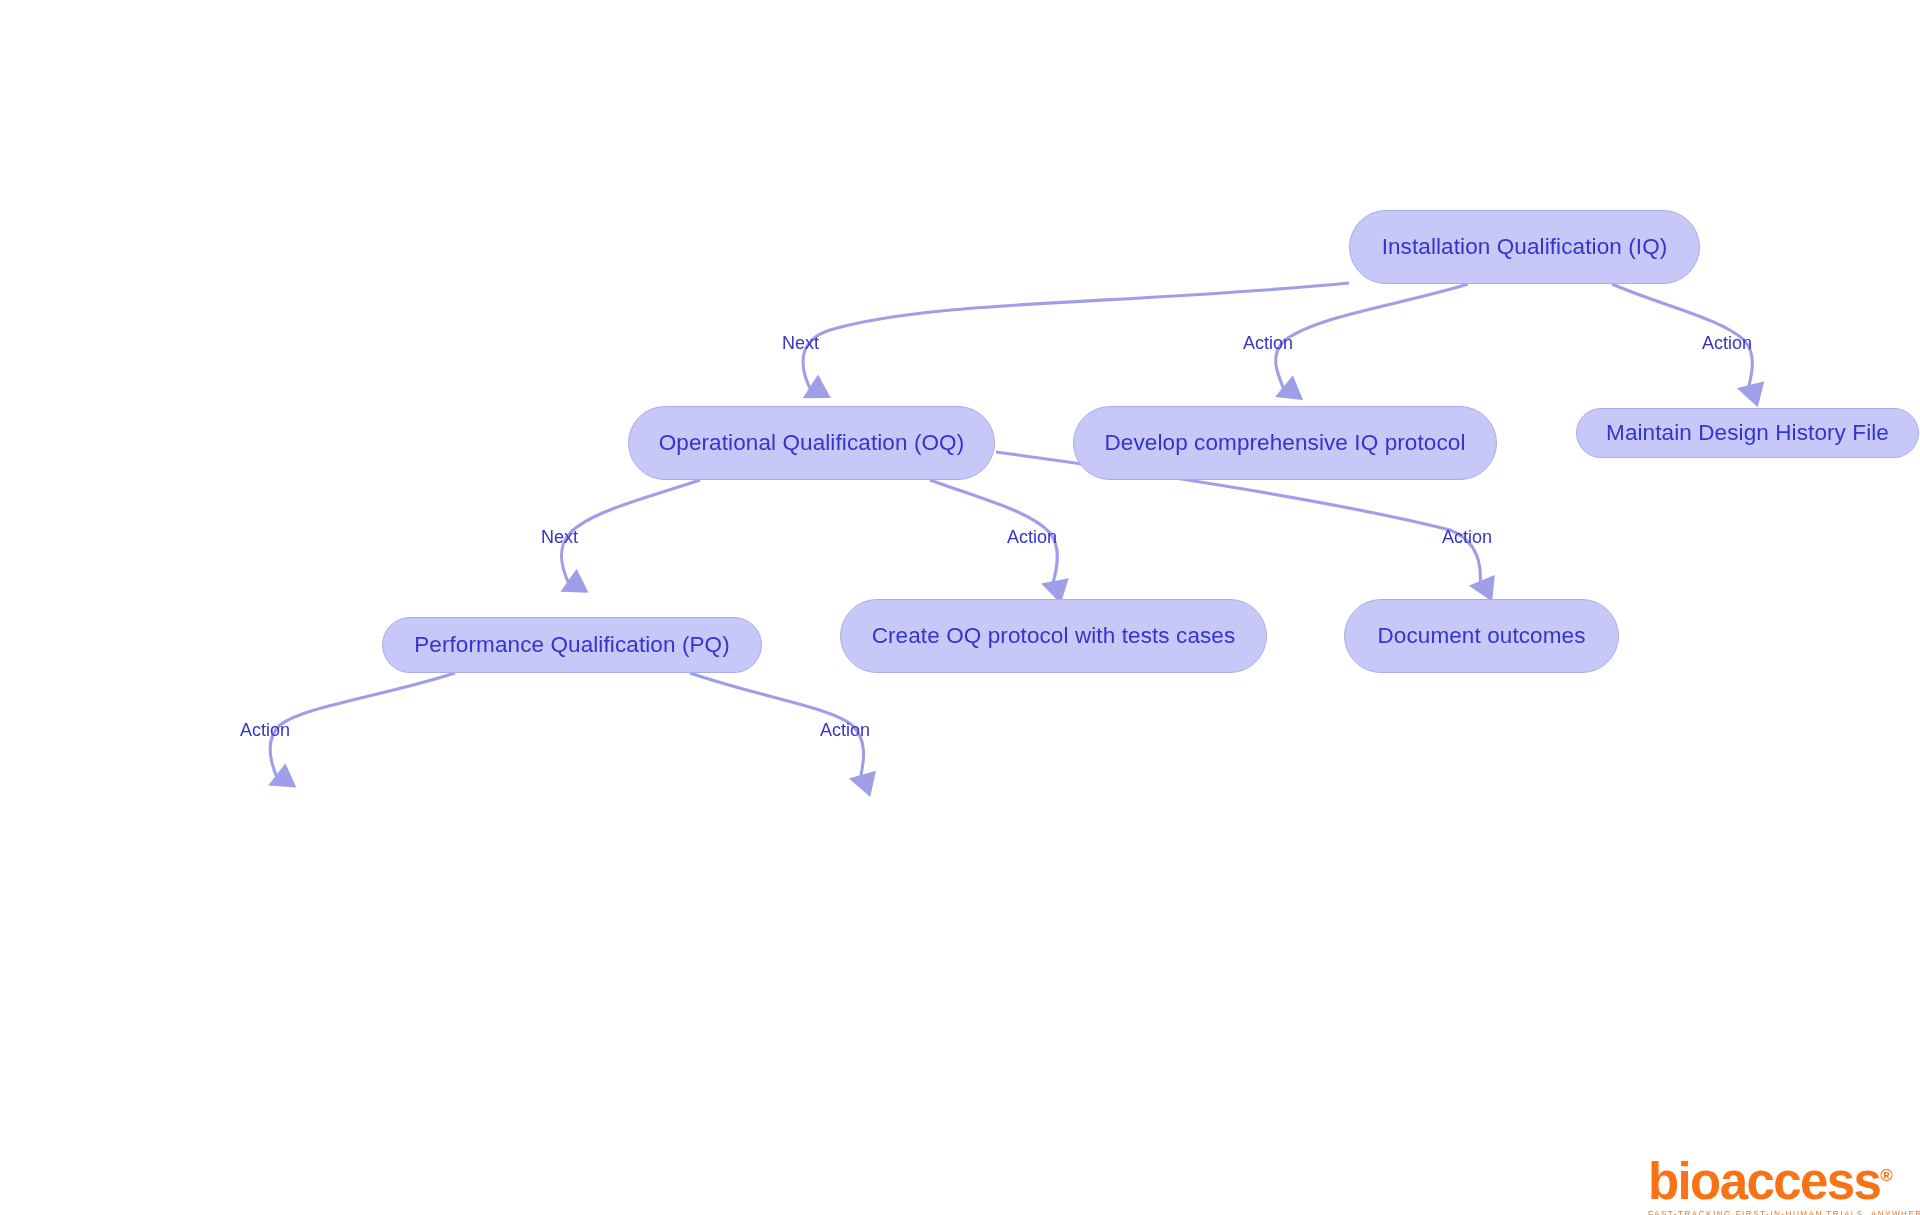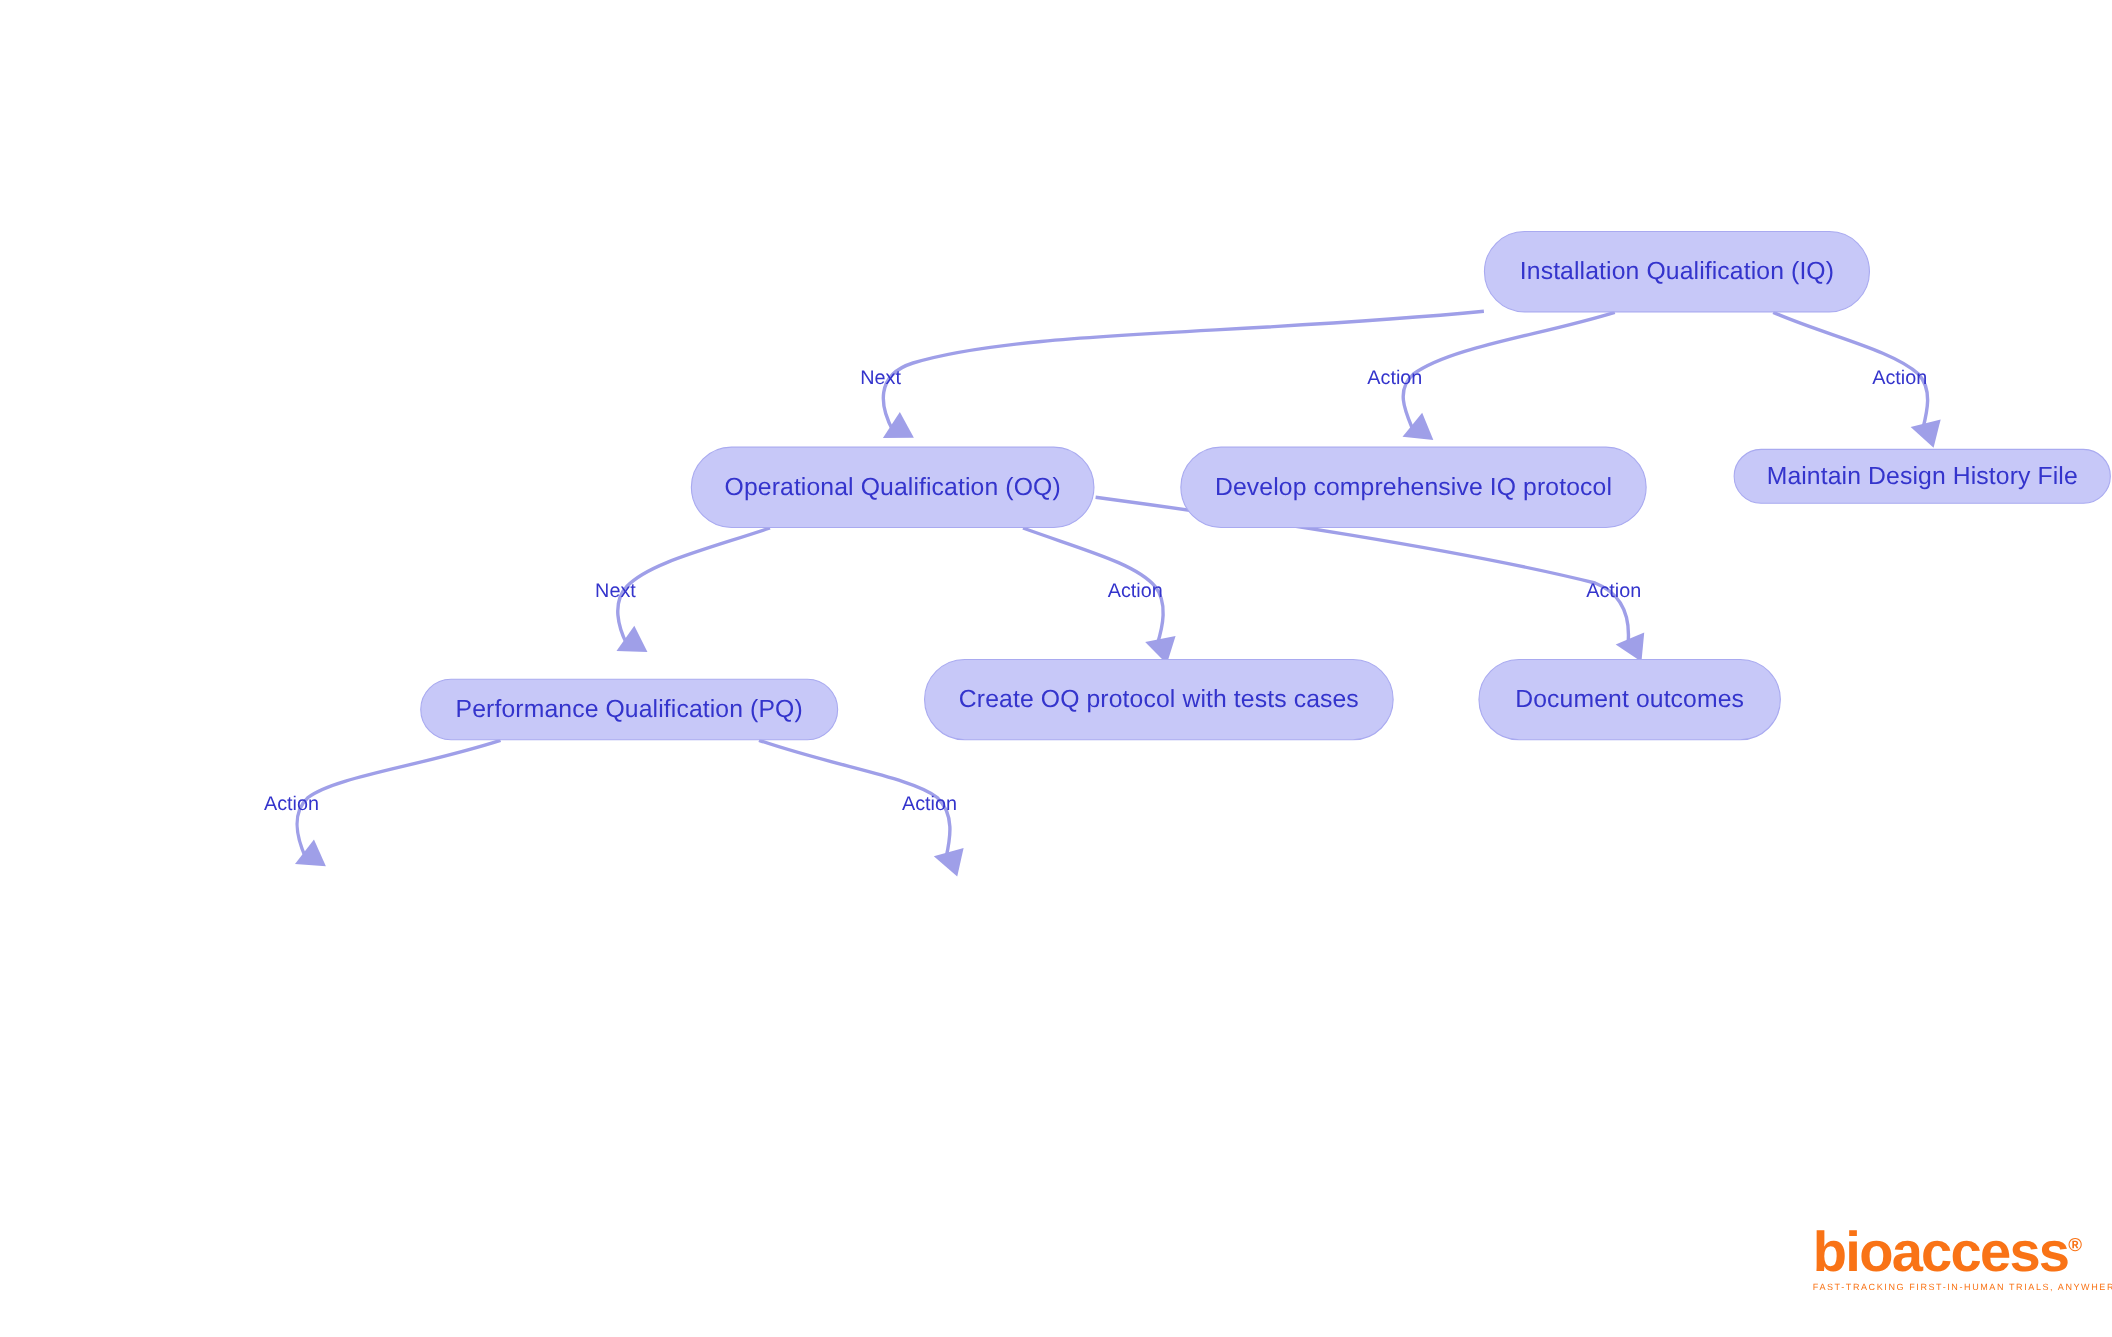--- a/index.html
+++ b/index.html
@@ -59,20 +59,21 @@
   }
   #logo .wordmark {
     color: #f97316;
     font-size: 51px;
     font-weight: bold;
     letter-spacing: -1.6px;
     line-height: 1;
     font-family: "Liberation Sans", sans-serif;
     position: relative;
     display: inline-block;
+    margin-top: 44px;
   }
   #logo .reg {
     font-size: 17px;
     vertical-align: super;
     font-weight: bold;
     letter-spacing: 0;
   }
   #logo .tagline {
     color: #f97316;
     font-size: 8.2px;

